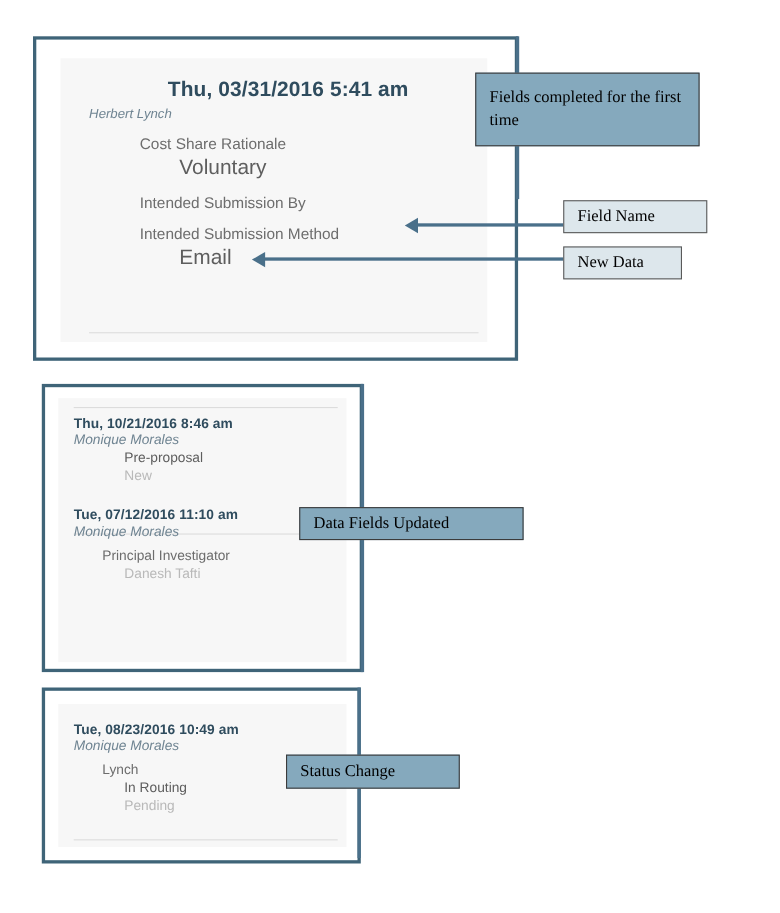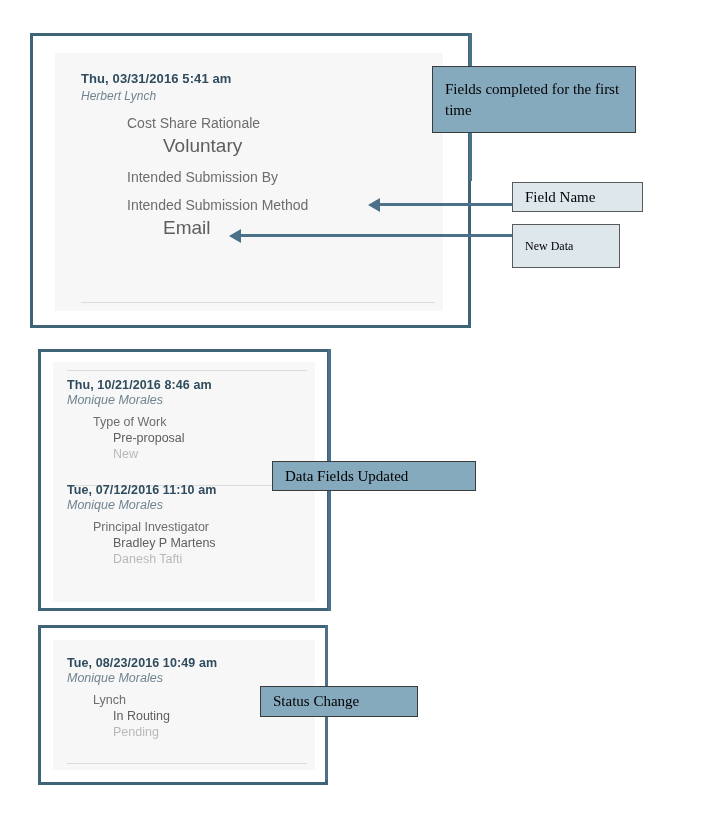--- a/index.html
+++ b/index.html
@@ -58,21 +58,21 @@
     white-space: nowrap;
   }
   .field-old {
     color: #b9b9b9;
     white-space: nowrap;
   }
 
   
   #panel1 { left: 30px; top: 33px; width: 441px; height: 295px; }
   #panel1 .panel-inner { left: 22px; top: 17px; width: 388px; height: 258px; }
-  #panel1 .entry-date { font-size: 13px; padding: 18px 0 0 26px; }
+  #panel1 .entry-date { font-size: 19px; padding: 18px 0 0 26px; text-align: center; }
   #panel1 .entry-user { font-size: 12px; padding: 3px 0 0 26px; }
   #panel1 .field-name { font-size: 14px; padding: 12px 0 0 72px; }
   #panel1 .field-new  { font-size: 19px; padding: 4px 0 0 108px; }
   #panel1 .bottom-rule { position:absolute; left: 26px; right: 8px; bottom: 8px; border-top: 1px solid #dcdcdc; }
 
   
   #panel2 { left: 38px; top: 349px; width: 292px; height: 262px; }
   #panel2 .panel-inner { left: 12px; top: 10px; width: 262px; height: 240px; }
   #panel2 .top-rule { position:absolute; left: 14px; right: 8px; top: 8px; border-top: 1px solid #dcdcdc; }
   #panel2 .mid-rule { position:absolute; left: 14px; right: 8px; top: 123px; border-top: 1px solid #dcdcdc; }
@@ -128,21 +128,21 @@
     border: 1px solid #3b3b3b;
   }
   .callout-light {
     background: #dde7ec;
     border: 1px solid #5a5a5a;
   }
   .callout span { display: block; }
 
   #co-fields   { left: 432px; top: 66px;  width: 204px; height: 67px; font-size: 15px; padding: 0 12px; line-height: 1.35; }
   #co-fieldname{ left: 512px; top: 182px; width: 131px; height: 30px; font-size: 15px; padding: 0 12px; }
-  #co-newdata  { left: 512px; top: 224px; width: 108px; height: 44px; font-size: 12px; padding: 0 12px; }
+  #co-newdata  { left: 512px; top: 224px; width: 108px; height: 30px; font-size: 15px; padding: 0 12px; }
   #co-updated  { left: 272px; top: 461px; width: 204px; height: 30px; font-size: 15px; padding: 0 12px; }
   #co-status   { left: 260px; top: 686px; width: 158px; height: 31px; font-size: 15px; padding: 0 12px; }
 </style>
 </head>
 <body>
 
 <div id="stage">
 
   <div class="conn" style="left:469px; top:33px; width:3px; height:148px;"></div>
 
@@ -174,32 +174,30 @@
     </div>
   </div>
 
   <div class="panel" id="panel2">
     <div class="panel-inner">
       <div class="top-rule"></div>
 
       <div class="entry small-entry">
         <div class="entry-date">Thu, 10/21/2016 8:46 am</div>
         <div class="entry-user">Monique Morales</div>
-        <div class="field-name">Type of Work</div>
         <div class="field-new">Pre-proposal</div>
         <div class="field-old">New</div>
       </div>
 
       <div class="mid-rule"></div>
 
       <div class="entry small-entry" style="padding-top:22px;">
         <div class="entry-date">Tue, 07/12/2016 11:10 am</div>
         <div class="entry-user">Monique Morales</div>
         <div class="field-name">Principal Investigator</div>
-        <div class="field-new">Bradley P Martens</div>
         <div class="field-old">Danesh Tafti</div>
       </div>
     </div>
   </div>
 
   <div class="panel" id="panel3">
     <div class="panel-inner">
       <div class="entry small-entry">
         <div class="entry-date">Tue, 08/23/2016 10:49 am</div>
         <div class="entry-user">Monique Morales</div>

